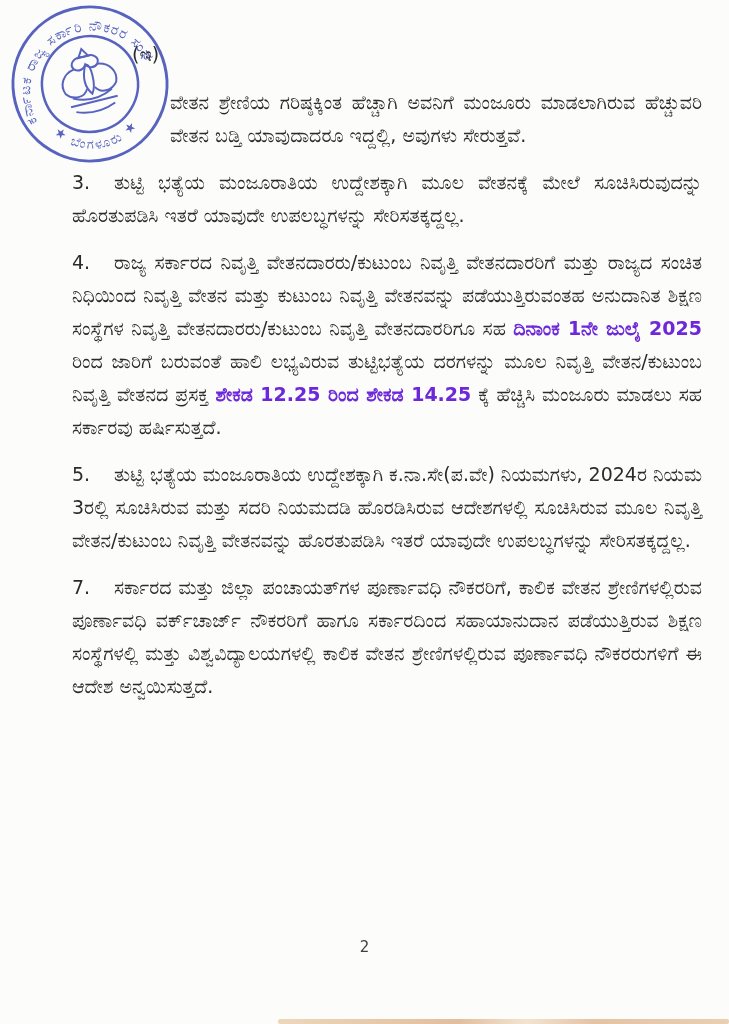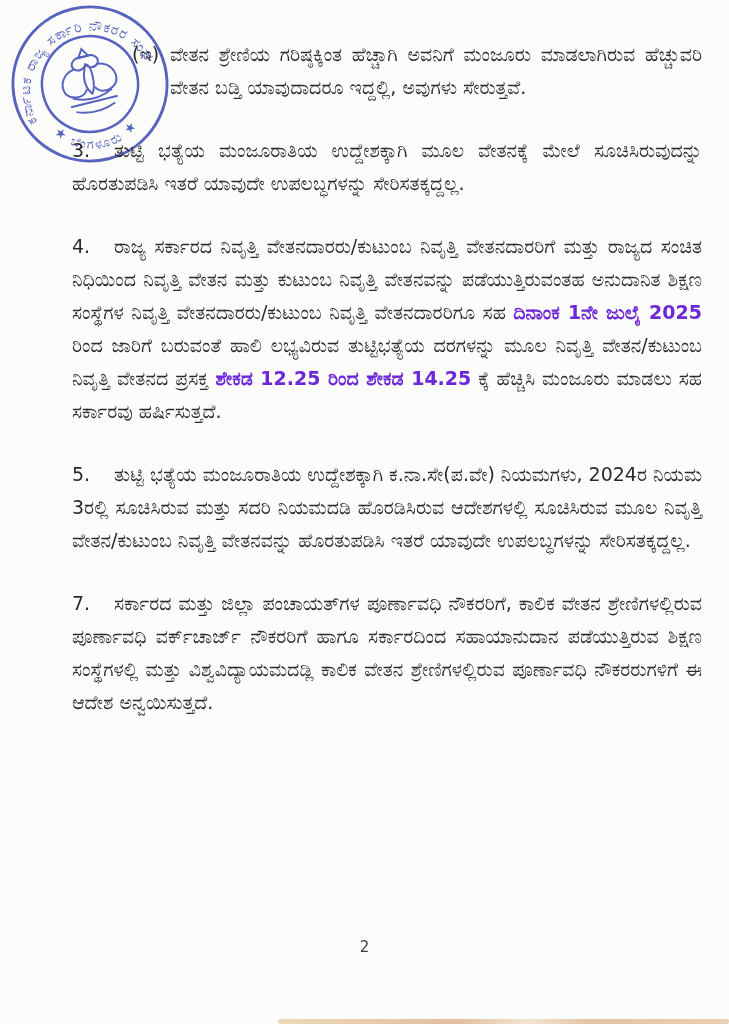--- a/index.html
+++ b/index.html
@@ -14,22 +14,22 @@
     position:absolute;left:8px;top:2px;width:164px;height:164px;
     transform:rotate(-14deg);opacity:.92;
   }
   
   .content{
     position:absolute;left:72px;top:38px;width:630px;
     font-size:19px;line-height:33px;text-align:justify;
   }
   .clause{display:flex;margin-left:60px;}
   .clause .marker{flex:0 0 38px;}
-  .clause .ctext{flex:1;}
-  .para{margin-top:30px;}
+  .clause .ctext{flex:1;margin-top:48px;}
+  .para{margin-top:14px;}
   .pnum{display:inline-block;width:42px;}
   .b{font-weight:bold;color:#6d28d9;}
   
   .page-number{
     position:absolute;top:938px;left:0;width:729px;
     text-align:center;font-size:15px;color:#3f3f3f;
   }
   .photo-edge{
     position:absolute;bottom:0;left:278px;right:0;height:5px;
     background:linear-gradient(90deg,#e8cba6,#d9a97e 40%,#efdcc2 55%,#ddb088 70%,#e4c09a);
@@ -87,21 +87,21 @@
     <div class="para">
       <span class="pnum">4.</span><span>ರಾಜ್ಯ ಸರ್ಕಾರದ ನಿವೃತ್ತಿ ವೇತನದಾರರು/ಕುಟುಂಬ ನಿವೃತ್ತಿ ವೇತನದಾರರಿಗೆ ಮತ್ತು ರಾಜ್ಯದ ಸಂಚಿತ ನಿಧಿಯಿಂದ ನಿವೃತ್ತಿ ವೇತನ ಮತ್ತು ಕುಟುಂಬ ನಿವೃತ್ತಿ ವೇತನವನ್ನು ಪಡೆಯುತ್ತಿರುವಂತಹ ಅನುದಾನಿತ ಶಿಕ್ಷಣ ಸಂಸ್ಥೆಗಳ ನಿವೃತ್ತಿ ವೇತನದಾರರು/ಕುಟುಂಬ ನಿವೃತ್ತಿ ವೇತನದಾರರಿಗೂ ಸಹ </span><span class="b">ದಿನಾಂಕ 1ನೇ ಜುಲೈ 2025</span><span> ರಿಂದ ಜಾರಿಗೆ ಬರುವಂತೆ ಹಾಲಿ ಲಭ್ಯವಿರುವ ತುಟ್ಟಿಭತ್ಯೆಯ ದರಗಳನ್ನು ಮೂಲ ನಿವೃತ್ತಿ ವೇತನ/ಕುಟುಂಬ ನಿವೃತ್ತಿ ವೇತನದ ಪ್ರಸಕ್ತ </span><span class="b">ಶೇಕಡ 12.25 ರಿಂದ ಶೇಕಡ 14.25</span><span> ಕ್ಕೆ ಹೆಚ್ಚಿಸಿ ಮಂಜೂರು ಮಾಡಲು ಸಹ ಸರ್ಕಾರವು ಹರ್ಷಿಸುತ್ತದೆ.</span>
     </div>
 
     <div class="para">
       <span class="pnum">5.</span><span>ತುಟ್ಟಿ ಭತ್ಯೆಯ ಮಂಜೂರಾತಿಯ ಉದ್ದೇಶಕ್ಕಾಗಿ ಕ.ನಾ.ಸೇ(ಪ.ವೇ) ನಿಯಮಗಳು, 2024ರ ನಿಯಮ 3ರಲ್ಲಿ ಸೂಚಿಸಿರುವ ಮತ್ತು ಸದರಿ ನಿಯಮದಡಿ ಹೊರಡಿಸಿರುವ ಆದೇಶಗಳಲ್ಲಿ ಸೂಚಿಸಿರುವ ಮೂಲ ನಿವೃತ್ತಿ ವೇತನ/ಕುಟುಂಬ ನಿವೃತ್ತಿ ವೇತನವನ್ನು ಹೊರತುಪಡಿಸಿ ಇತರೆ ಯಾವುದೇ ಉಪಲಬ್ಧಗಳನ್ನು ಸೇರಿಸತಕ್ಕದ್ದಲ್ಲ.</span>
     </div>
 
 
     <div class="para">
-      <span class="pnum">7.</span><span>ಸರ್ಕಾರದ ಮತ್ತು ಜಿಲ್ಲಾ ಪಂಚಾಯತ್‌ಗಳ ಪೂರ್ಣಾವಧಿ ನೌಕರರಿಗೆ, ಕಾಲಿಕ ವೇತನ ಶ್ರೇಣಿಗಳಲ್ಲಿರುವ ಪೂರ್ಣಾವಧಿ ವರ್ಕ್‌ಚಾರ್ಜ್ ನೌಕರರಿಗೆ ಹಾಗೂ ಸರ್ಕಾರದಿಂದ ಸಹಾಯಾನುದಾನ ಪಡೆಯುತ್ತಿರುವ ಶಿಕ್ಷಣ ಸಂಸ್ಥೆಗಳಲ್ಲಿ ಮತ್ತು ವಿಶ್ವವಿದ್ಯಾಯಮದಡ್ಲಿ ಕಾಲಿಕ ವೇತನ ಶ್ರೇಣಿಗಳಲ್ಲಿರುವ ಪೂರ್ಣಾವಧಿ ನೌಕರರುಗಳಿಗೆ ಈ ಆದೇಶ ಅನ್ವಯಿಸುತ್ತದೆ.</span>
+      <span class="pnum">7.</span><span>ಸರ್ಕಾರದ ಮತ್ತು ಜಿಲ್ಲಾ ಪಂಚಾಯತ್‌ಗಳ ಪೂರ್ಣಾವಧಿ ನೌಕರರಿಗೆ, ಕಾಲಿಕ ವೇತನ ಶ್ರೇಣಿಗಳಲ್ಲಿರುವ ಪೂರ್ಣಾವಧಿ ವರ್ಕ್‌ಚಾರ್ಜ್ ನೌಕರರಿಗೆ ಹಾಗೂ ಸರ್ಕಾರದಿಂದ ಸಹಾಯಾನುದಾನ ಪಡೆಯುತ್ತಿರುವ ಶಿಕ್ಷಣ ಸಂಸ್ಥೆಗಳಲ್ಲಿ ಮತ್ತು ವಿಶ್ವವಿದ್ಯಾಲಯಗಳಲ್ಲಿ ಕಾಲಿಕ ವೇತನ ಶ್ರೇಣಿಗಳಲ್ಲಿರುವ ಪೂರ್ಣಾವಧಿ ನೌಕರರುಗಳಿಗೆ ಈ ಆದೇಶ ಅನ್ವಯಿಸುತ್ತದೆ.</span>
     </div>
 
 
   </div>
 
   <div class="page-number">2</div>
 
   <div class="photo-edge"></div>
 
 </div>

